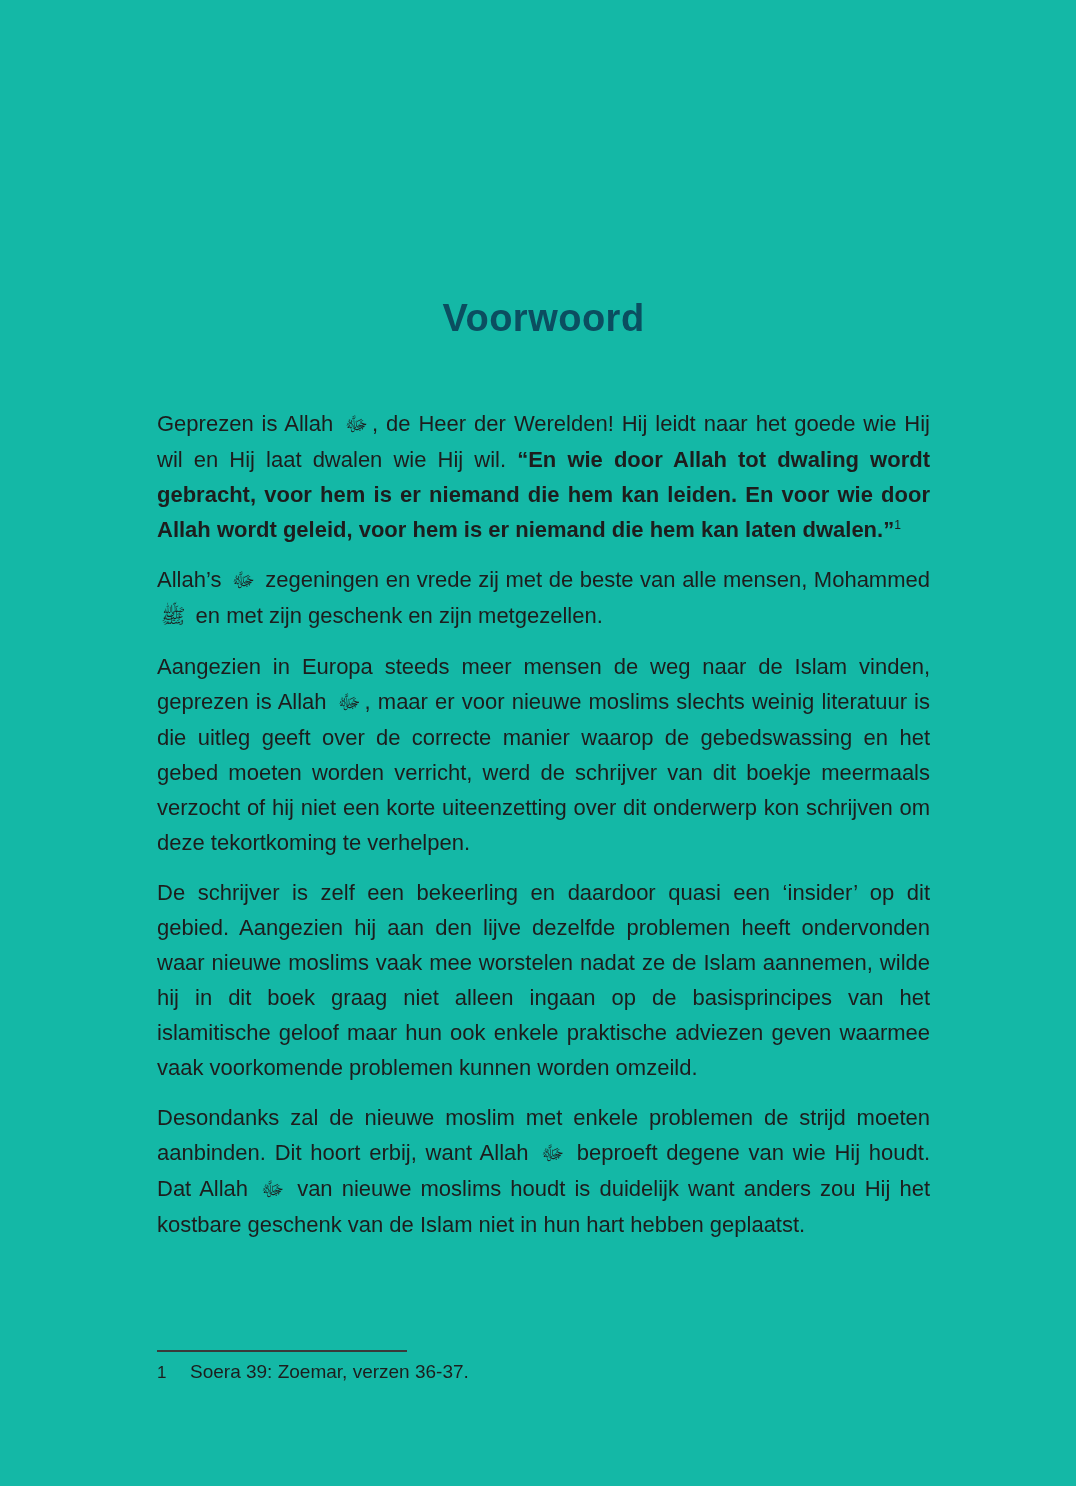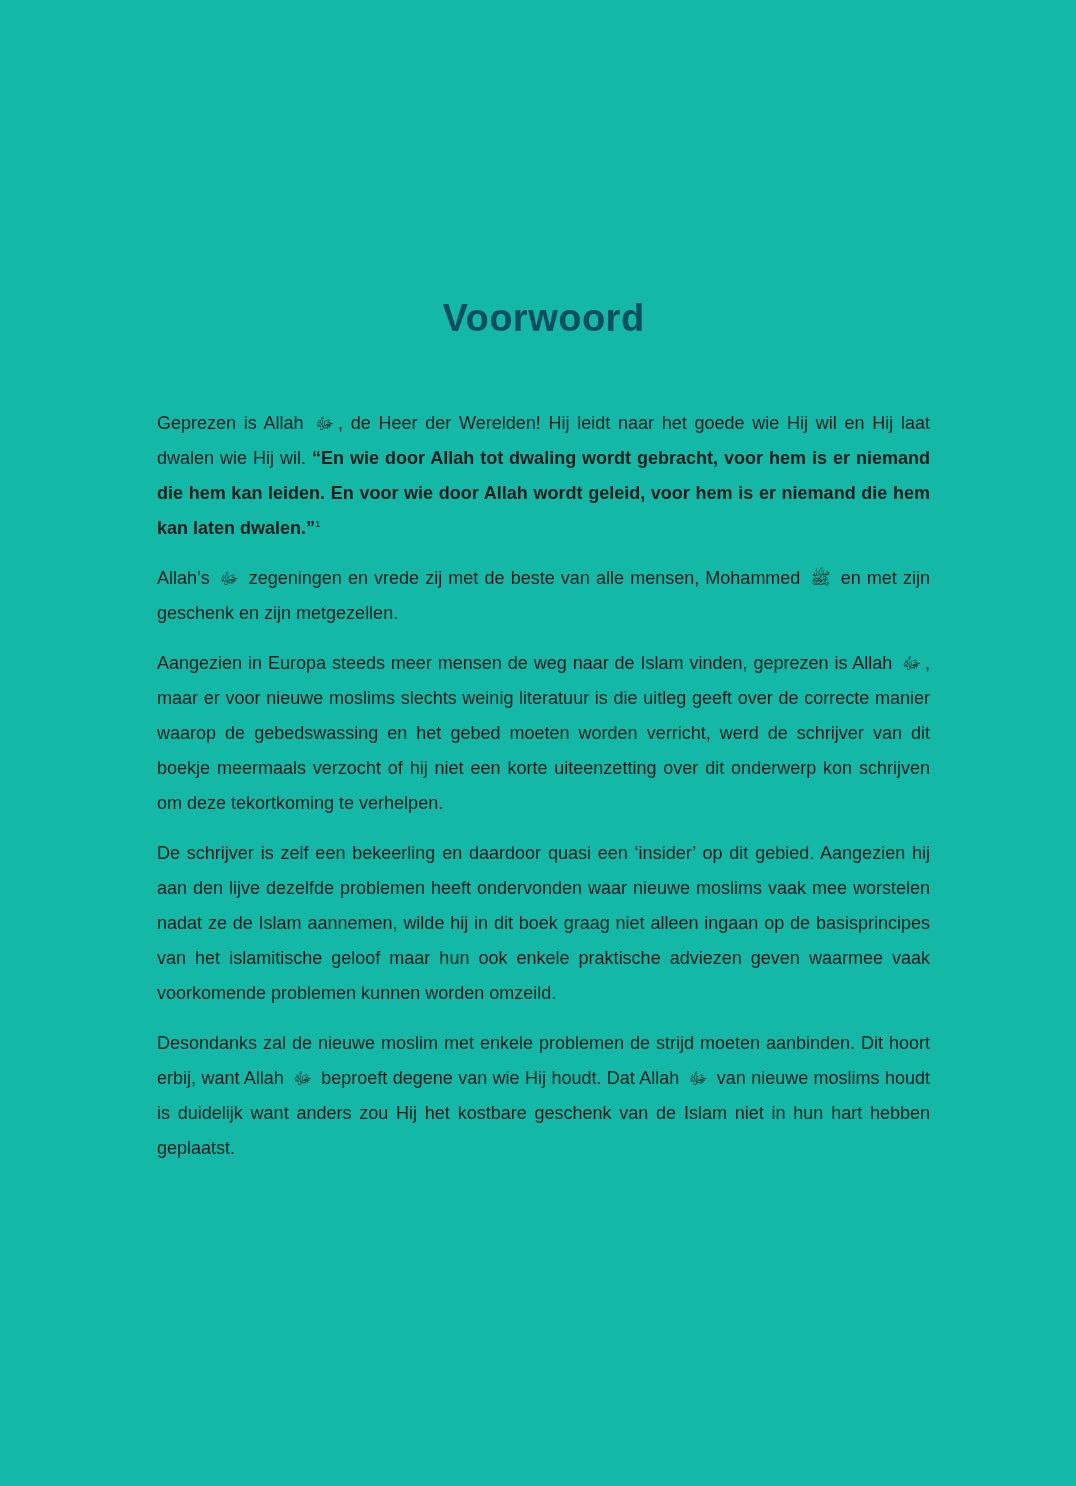--- a/index.html
+++ b/index.html
@@ -17,21 +17,21 @@
   .title {
     font-size: 38px;
     font-weight: 700;
     color: #0b4e60;
     text-align: center;
     line-height: 44px;
     margin-bottom: 66px;
     letter-spacing: 0.5px;
   }
   .para {
-    font-size: 18px;
+    font-size: 22px;
     line-height: 35px;
     text-align: justify;
     margin-bottom: 15px;
     color: #1d1d1d;
   }
   .para .bold-run { font-weight: 700; }
   .honorific {
     font-size: 0.92em;
     margin: 0 4px;
     white-space: nowrap;
@@ -78,14 +78,18 @@
     <p class="para"><span>Allah’s </span><span class="honorific">ﷻ</span><span> zegeningen en vrede zij met de beste van alle mensen, Mohammed </span><span class="honorific">ﷺ</span><span> en met zijn geschenk en zijn metgezellen.</span></p>
 
     <p class="para"><span>Aangezien in Europa steeds meer mensen de weg naar de Islam vinden, geprezen is Allah </span><span class="honorific">ﷻ</span><span>, maar er voor nieuwe moslims slechts weinig literatuur is die uitleg geeft over de correcte manier waarop de gebedswassing en het gebed moeten worden verricht, werd de schrijver van dit boekje meermaals verzocht of hij niet een korte uiteenzetting over dit onderwerp kon schrijven om deze tekortkoming te verhelpen.</span></p>
 
     <p class="para"><span>De schrijver is zelf een bekeerling en daardoor quasi een ‘insider’ op dit gebied. Aangezien hij aan den lijve dezelfde problemen heeft ondervonden waar nieuwe moslims vaak mee worstelen nadat ze de Islam aannemen, wilde hij in dit boek graag niet alleen ingaan op de basisprincipes van het islamitische geloof maar hun ook enkele praktische adviezen geven waarmee vaak voorkomende problemen kunnen worden omzeild.</span></p>
 
     <p class="para"><span>Desondanks zal de nieuwe moslim met enkele problemen de strijd moeten aanbinden. Dit hoort erbij, want Allah </span><span class="honorific">ﷻ</span><span> beproeft degene van wie Hij houdt. Dat Allah </span><span class="honorific">ﷻ</span><span> van nieuwe moslims houdt is duidelijk want anders zou Hij het kostbare geschenk van de Islam niet in hun hart hebben geplaatst.</span></p>
 
   </div>
 
+  <div class="footnote-block">
+    <div class="footnote-rule"></div>
+    <div class="footnote-line"><span class="footnote-number">1</span><span>Soera 39: Zoemar, verzen 36-37.</span></div>
+  </div>
 
 </div>
 
 </body></html>

